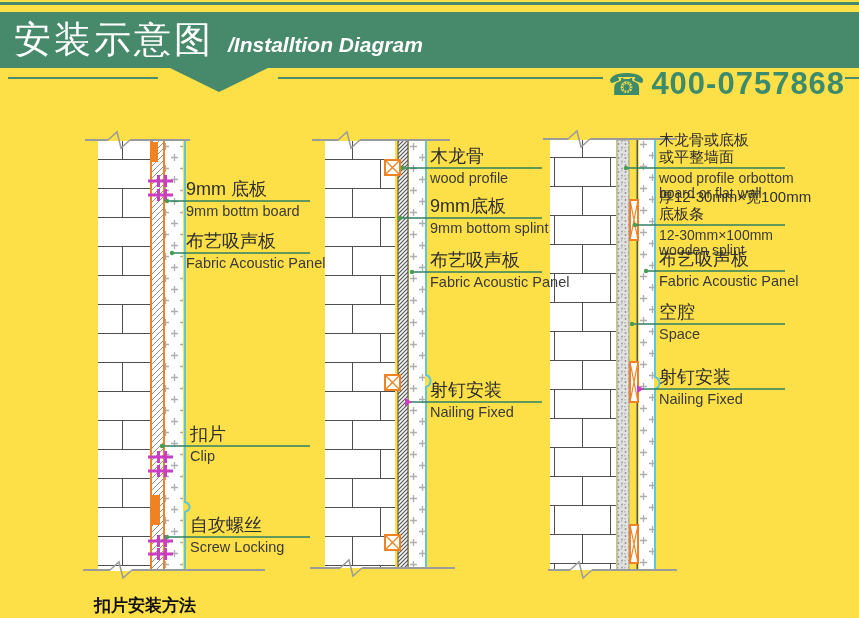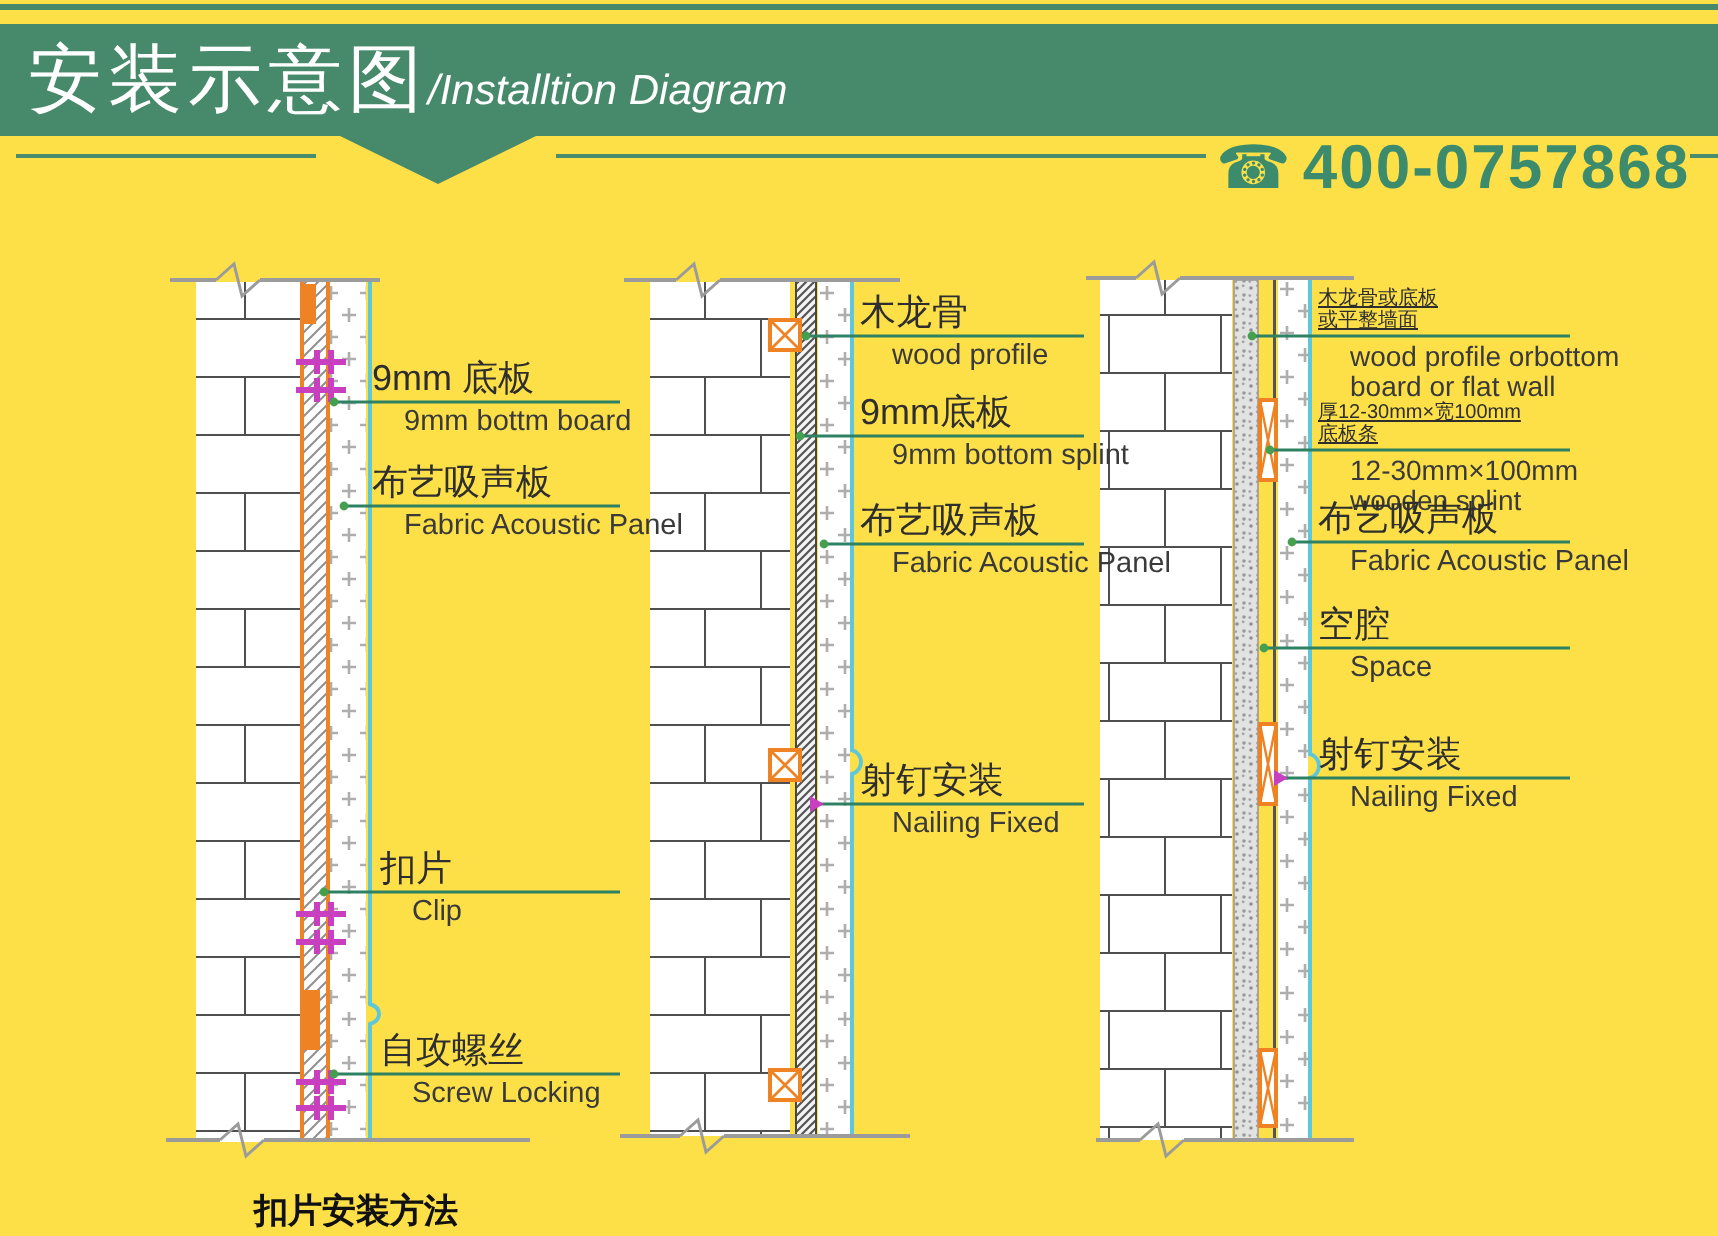--- a/index.html
+++ b/index.html
@@ -3,53 +3,53 @@
 <meta charset="utf-8">
 <style>
   html,body{margin:0;padding:0;background:#fff;}
   .page{position:relative;width:859px;height:618px;background:#fde047;overflow:hidden;
         font-family:"Liberation Sans","DejaVu Sans",sans-serif;}
   
   .topline{position:absolute;left:0;top:2px;width:859px;height:3px;background:#47896b;}
   .banner{position:absolute;left:0;top:12px;width:859px;height:56px;background:#47896b;
           display:flex;align-items:baseline;padding-left:14px;box-sizing:border-box;}
   .title-zh{color:#fff;font-size:37px;letter-spacing:3px;font-weight:500;line-height:56px;}
-  .title-en{color:#fff;font-size:21px;font-style:italic;font-weight:400;margin-left:0;}
+  .title-en{color:#fff;font-size:21px;font-style:italic;font-weight:700;margin-left:14px;}
   .hline{position:absolute;height:2px;background:#4a8d6e;top:77px;}
   .seg1{left:8px;width:150px;}
   .seg2{left:278px;width:325px;}
   .seg3{left:845px;width:14px;}
   .notch{position:absolute;left:170px;top:68px;width:0;height:0;
          border-left:49px solid transparent;border-right:49px solid transparent;
          border-top:24px solid #47896b;}
   .phone{position:absolute;left:608px;top:66px;display:flex;align-items:center;color:#3c8b6d;}
   .phone-glyph{font-size:30px;margin-right:6px;font-family:"DejaVu Sans",sans-serif;}
   .phone-num{font-size:31px;font-weight:bold;letter-spacing:1px;}
   
   .dsvg{position:absolute;}
   #svg1{left:80px;top:130px;}
   #svg2{left:310px;top:130px;}
   #svg3{left:540px;top:128px;}
   
   .lbl{position:absolute;width:0;height:0;}
   .lbl .zh{position:absolute;left:0;bottom:2px;font-size:18px;color:#2e2e2e;
            white-space:pre;line-height:1.12;font-weight:500;}
-  .lbl .en{position:absolute;left:16px;top:3px;font-size:14.5px;color:#3a3a3a;
+  .lbl .en{position:absolute;left:0;top:3px;font-size:14.5px;color:#3a3a3a;
            white-space:pre;line-height:1.08;}
   .d1l0{left:186px;top:201px;} .d1l1{left:186px;top:253px;}
   .d1l2{left:190px;top:446px;} .d1l3{left:190px;top:537px;}
   .d2l0{left:430px;top:168px;} .d2l1{left:430px;top:218px;}
   .d2l2{left:430px;top:272px;} .d2l3{left:430px;top:402px;}
   .d3l0{left:659px;top:168px;} .d3l1{left:659px;top:225px;}
   .d3l2{left:659px;top:271px;} .d3l3{left:659px;top:324px;}
   .d3l4{left:659px;top:389px;}
-  .d3l0 .zh,.d3l1 .zh{font-size:10px;text-decoration:underline;}
+  .d3l0 .zh,.d3l1 .zh{font-size:15px;}
   .d3l0 .en,.d3l1 .en{font-size:14px;}
   .caption{position:absolute;top:594px;transform:translateX(-50%);font-size:17px;
-           font-weight:bold;color:#111;white-space:nowrap;margin-left:33px;}
+           font-weight:bold;color:#111;white-space:nowrap;}
   .cap1{left:145px;} .cap2{left:385px;} .cap3{left:623px;}
 </style>
 </head>
 <body>
 
 <div class="page">
 
   <svg width="0" height="0" style="position:absolute" aria-hidden="true">
     <defs>
       <pattern id="brickPat" width="56" height="58" patternUnits="userSpaceOnUse">

